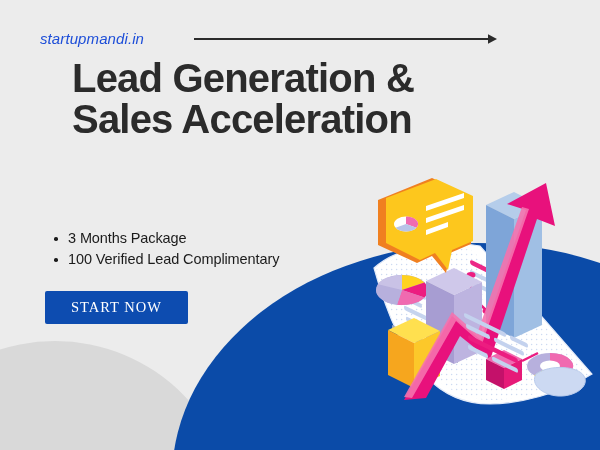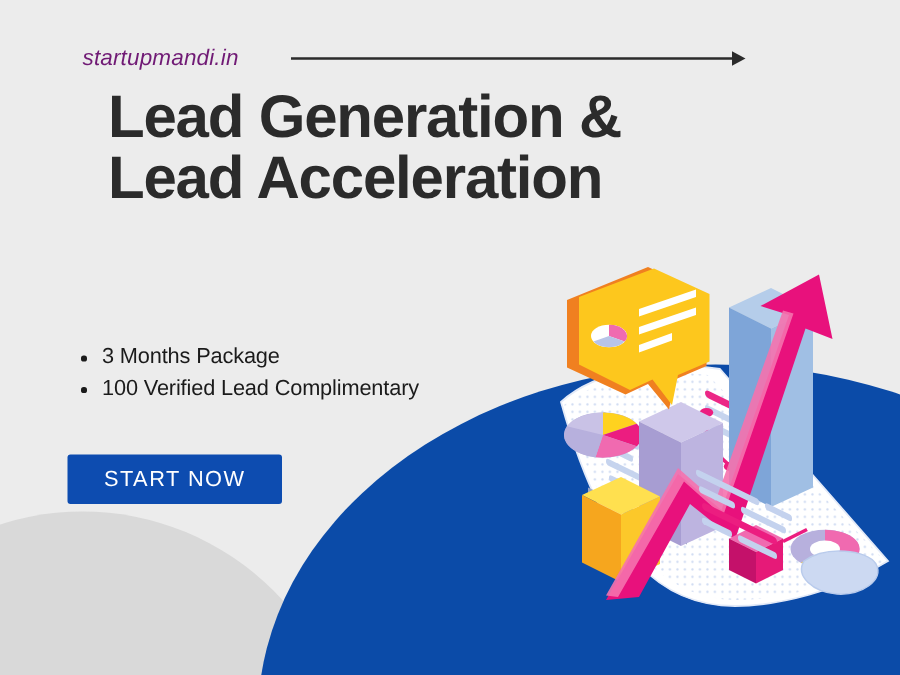--- a/index.html
+++ b/index.html
@@ -40,24 +40,23 @@
     width:600px; height:26px;
     z-index:6;
     display:flex; align-items:center;
   }
   .logo-text {
     position:absolute; left:40px; top:0;
     font-size:15px;
     font-style:italic;
     font-weight:500;
     letter-spacing:.1px;
-    color:#701a75;
+    color:#1d4ed8;
     line-height:26px;
     white-space:nowrap;
-    margin-left:15px;
   }
   .logo-arrow { position:absolute; left:192px; top:5px; }
   
   .headline {
     position:absolute;
     left:40px; top:58px;
     width:480px;
     z-index:6;
     color:#2b2b2b;
     font-size:40px;
@@ -88,28 +87,28 @@
     content:"";
     position:absolute;
     left:4px; top:9px;
     width:3.5px; height:3.5px;
     border-radius:50%;
     background:#1b1b1b;
   }
   
   .cta {
     position:absolute;
-    left:45px; top:303px;
+    left:45px; top:291px;
     width:143px; height:33px;
     z-index:6;
     background:#0d4cb0;
     border:none;
     border-radius:2px;
     color:#fff;
-    font-family:Liberation Sans, sans-serif;
+    font-family:Liberation Serif, serif;
     font-size:14.5px;
     font-weight:500;
     letter-spacing:1px;
     cursor:pointer;
   }
   
   .illustration {
     position:absolute;
     left:340px; top:178px;
     width:260px; height:240px;
@@ -127,21 +126,21 @@
   <div class="logo-row">
     <span class="logo-text">startupmandi.in</span>
     <svg class="logo-arrow" width="310" height="16" viewBox="0 0 310 16">
       <line x1="2" y1="8" x2="298" y2="8" stroke="#2b2b2b" stroke-width="1.8"></line>
       <path d="M296 3.2 L305 8 L296 12.8 Z" fill="#2b2b2b"></path>
     </svg>
   </div>
 
   <h1 class="headline">
     <span class="hl">Lead Generation &amp;</span>
-    <span class="hl">Lead Acceleration</span>
+    <span class="hl">Sales Acceleration</span>
   </h1>
 
   <ul class="bullets">
     <li>3 Months Package</li>
     <li>100 Verified Lead Complimentary</li>
   </ul>
 
   <button class="cta">START NOW</button>
 
   <svg class="illustration" viewBox="0 0 260 240" width="260" height="240">

